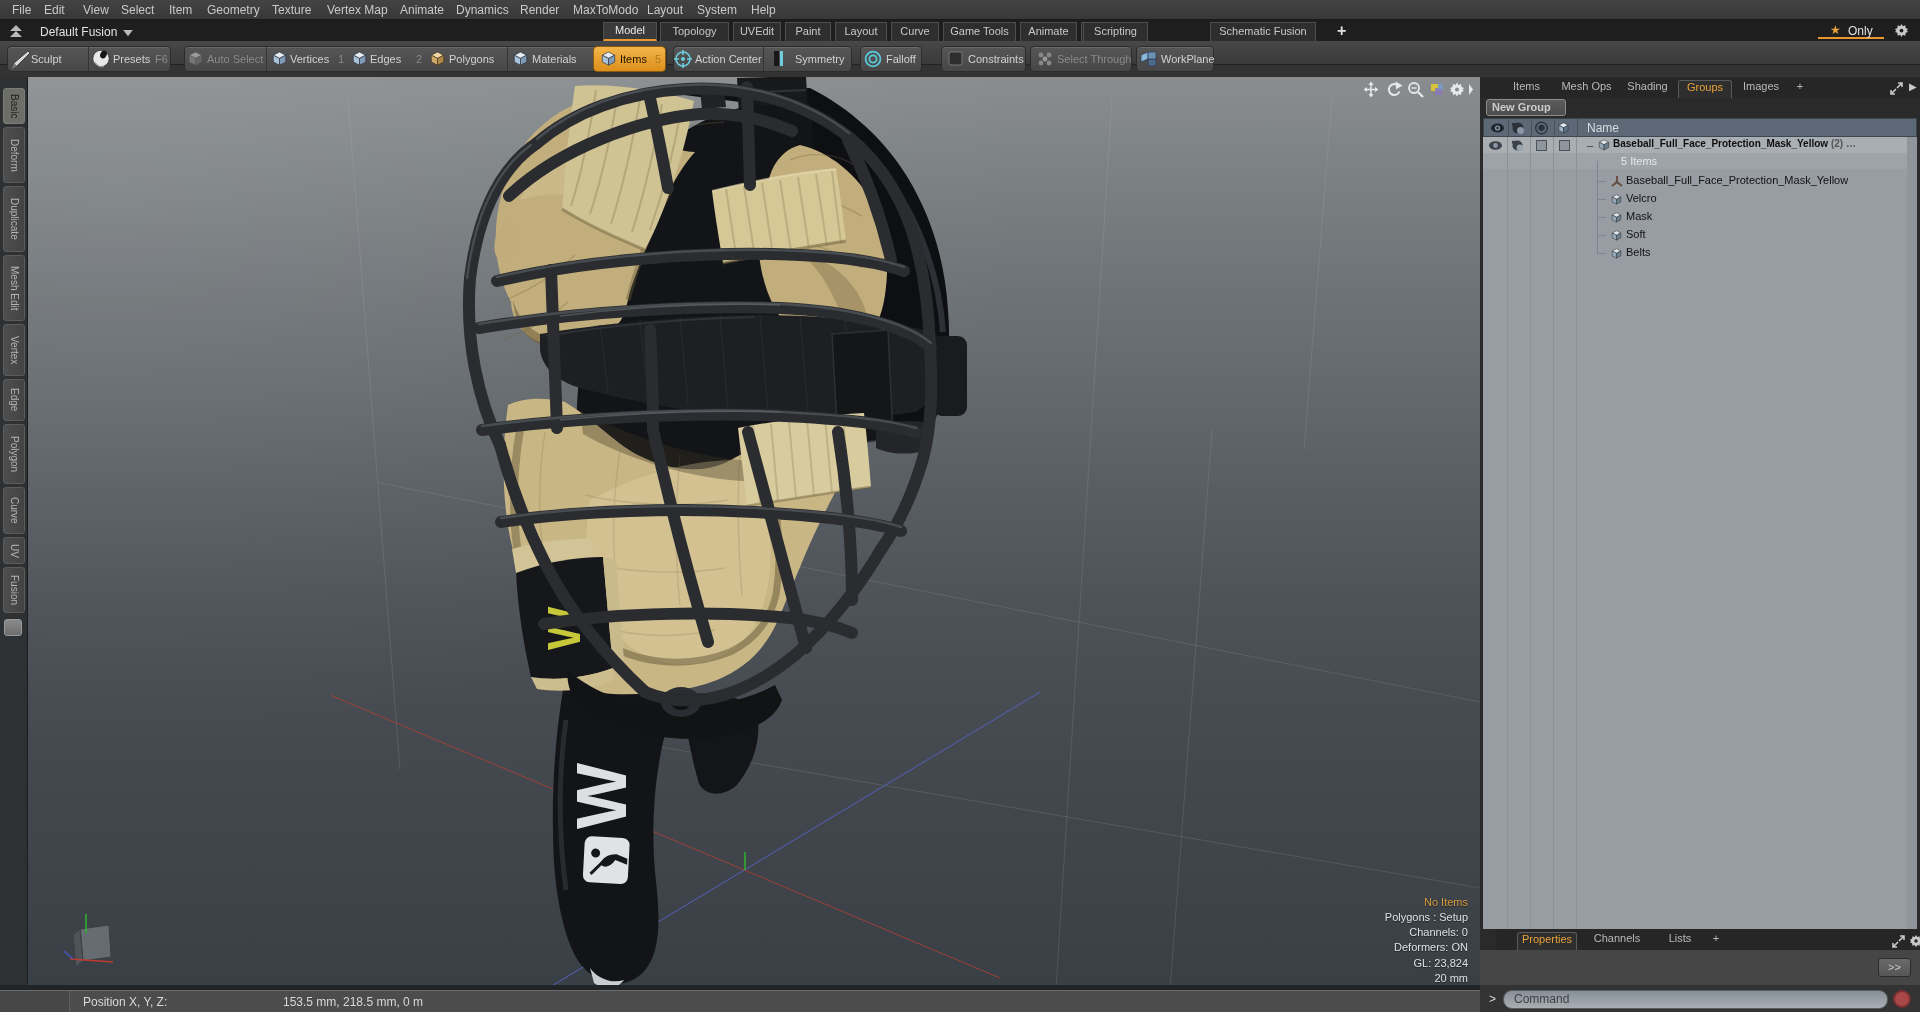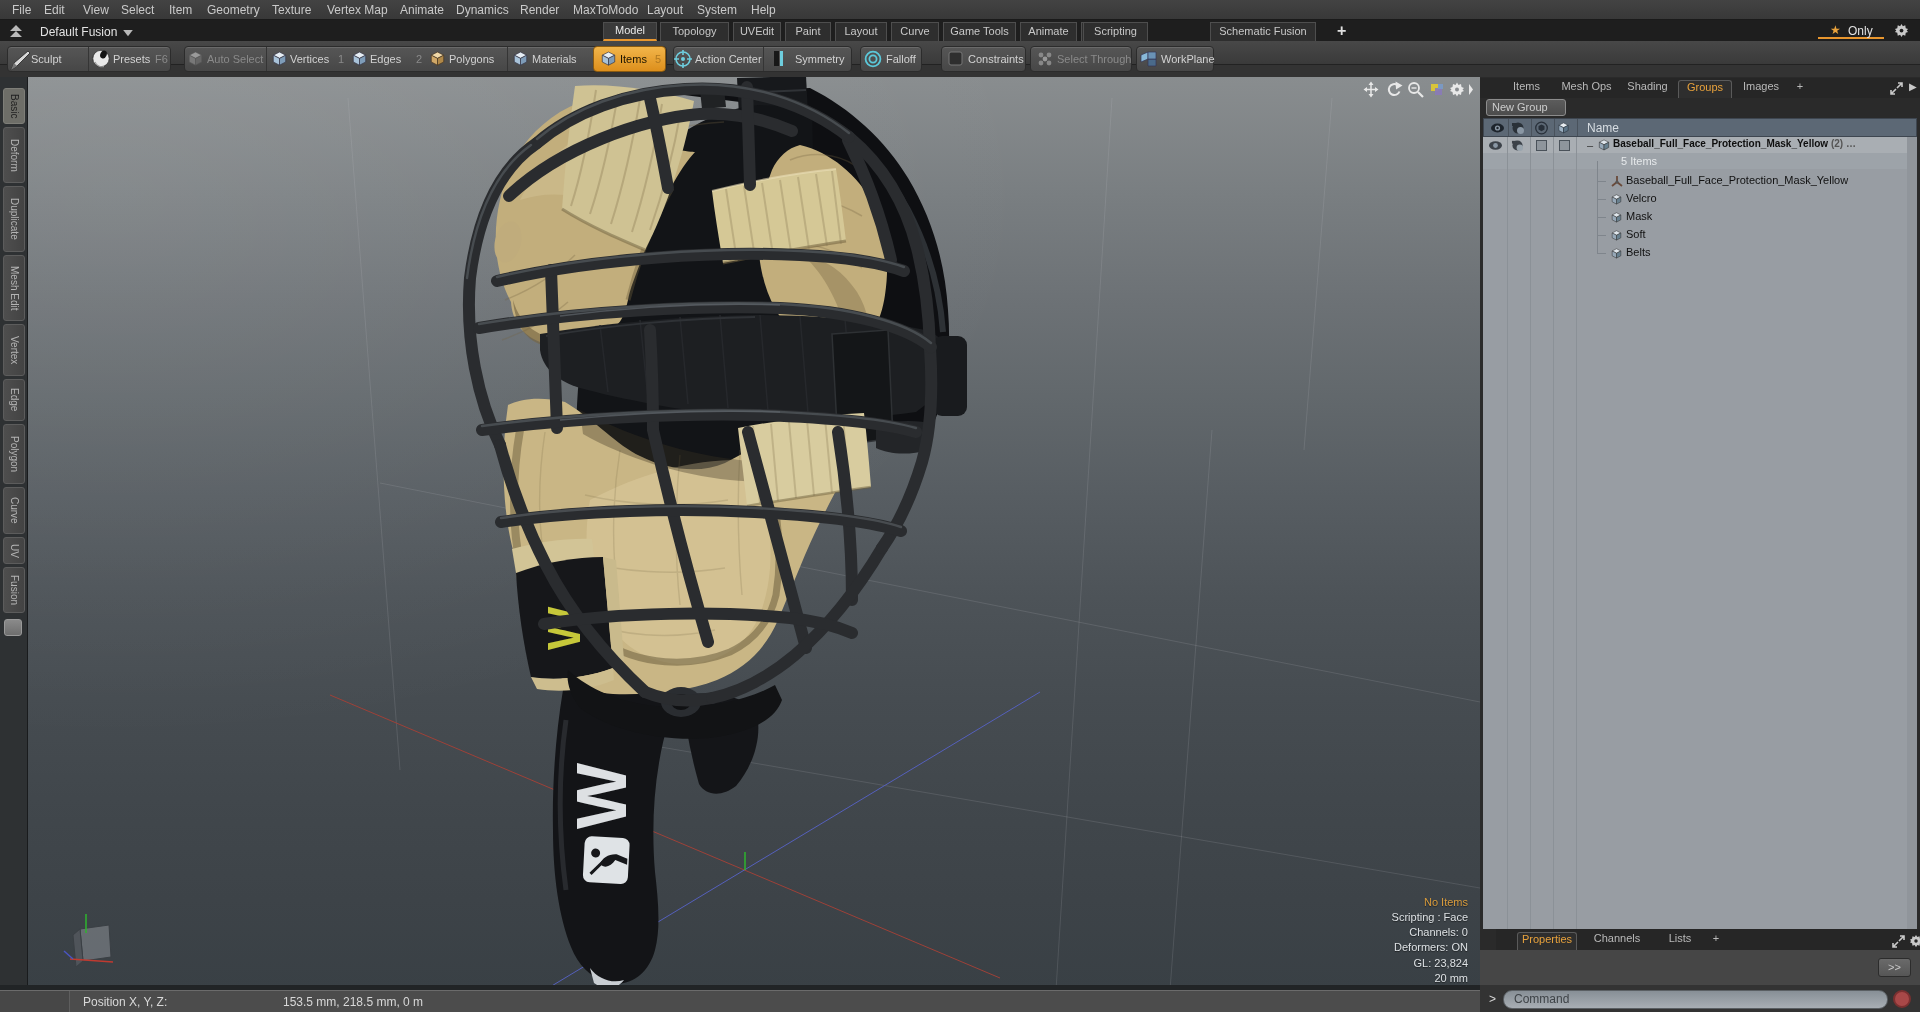--- a/index.html
+++ b/index.html
@@ -46,21 +46,21 @@
     text-shadow:0 1px 1px rgba(0,0,0,.5); }
 
   
   #rpanel { left:1480px; top:77px; width:440px; height:935px; background:#2a2a2a; }
   #rtabs { position:absolute; left:0; top:1px; width:440px; height:20px; background:#262626; }
   .rtab { position:absolute; top:2px; height:18px; color:#b9b9b9; font-size:11px; text-align:center; }
   .rtab.sel { color:#e8a23c; border:1px solid #5a5a5a; border-bottom:none;
     border-radius:3px 3px 0 0; background:#2e2e2e; }
   #newgroup { position:absolute; left:6px; top:22px; width:80px; height:17px;
     background:linear-gradient(#5c5c5c,#4c4c4c); border:1px solid #8c8c8c; border-radius:3px;
-    color:#cccccc; font-size:11px; line-height:15px; padding-left:5px; }
+    color:#cccccc; font-size:11px; line-height:15px; padding-left:5px;font-weight:bold; }
   #treehead { position:absolute; left:3px; top:41px; width:434px; height:19px; background:#5c6875;
     border:1px solid #3e4650; }
   #tree { position:absolute; left:3px; top:60px; width:424px; height:792px; background:#989da3; }
   #proptabs { position:absolute; left:16px; top:852px; width:440px; height:25px; background:#262626; }
   #propbody { position:absolute; left:0; top:873px; width:440px; height:35px; background:#464646; }
   #cmdbar { position:absolute; left:0; top:908px; width:440px; height:27px; background:#333333; }
 
   
   #statusbar { left:0; top:990px; width:1480px; height:22px; background:#4c4c4c;
     border-top:1px solid #6b6b6b; color:#d8d8d8; font-size:12px; }
@@ -386,21 +386,21 @@
       <rect x="68" y="3" width="7" height="7" fill="#d8c43a"></rect>
       <rect x="72" y="7" width="7" height="7" fill="#8a7ab8" opacity="0.9"></rect>
       <rect x="75" y="3" width="5" height="5" fill="#7a9ac8" opacity="0.9"></rect>
       <g fill="#e8e8e8">
         <path d="M94,1.5 L95.5,4 L98,3 L98.5,6 L101,7 L99.5,8.5 L101,10 L98.5,11 L98,14 L95.5,13 L94,15.5 L92.5,13 L90,14 L89.5,11 L87,10 L88.5,8.5 L87,7 L89.5,6 L90,3 L92.5,4 Z"></path>
         <circle cx="94" cy="8.5" r="2" fill="#8a8d90"></circle>
       </g>
       <path d="M106,3 L110,8.5 L106,14 Z" fill="#e8e8e8"></path>
     </svg>
     <div class="vstat" style="top:819px;color:#d89b3c">No Items</div>
-    <div class="vstat" style="top:834px">Scripting : Face</div>
+    <div class="vstat" style="top:834px">Polygons : Setup</div>
     <div class="vstat" style="top:849px">Channels: 0</div>
     <div class="vstat" style="top:864px">Deformers: ON</div>
     <div class="vstat" style="top:880px">GL: 23,824</div>
     <div class="vstat" style="top:895px">20 mm</div>
   </div>
   <div class="abs" id="rpanel">
     <div id="rtabs">
       <div class="rtab" style="left:19px;width:55px">Items</div>
       <div class="rtab" style="left:77px;width:59px">Mesh Ops</div>
       <div class="rtab" style="left:140px;width:55px">Shading</div>

